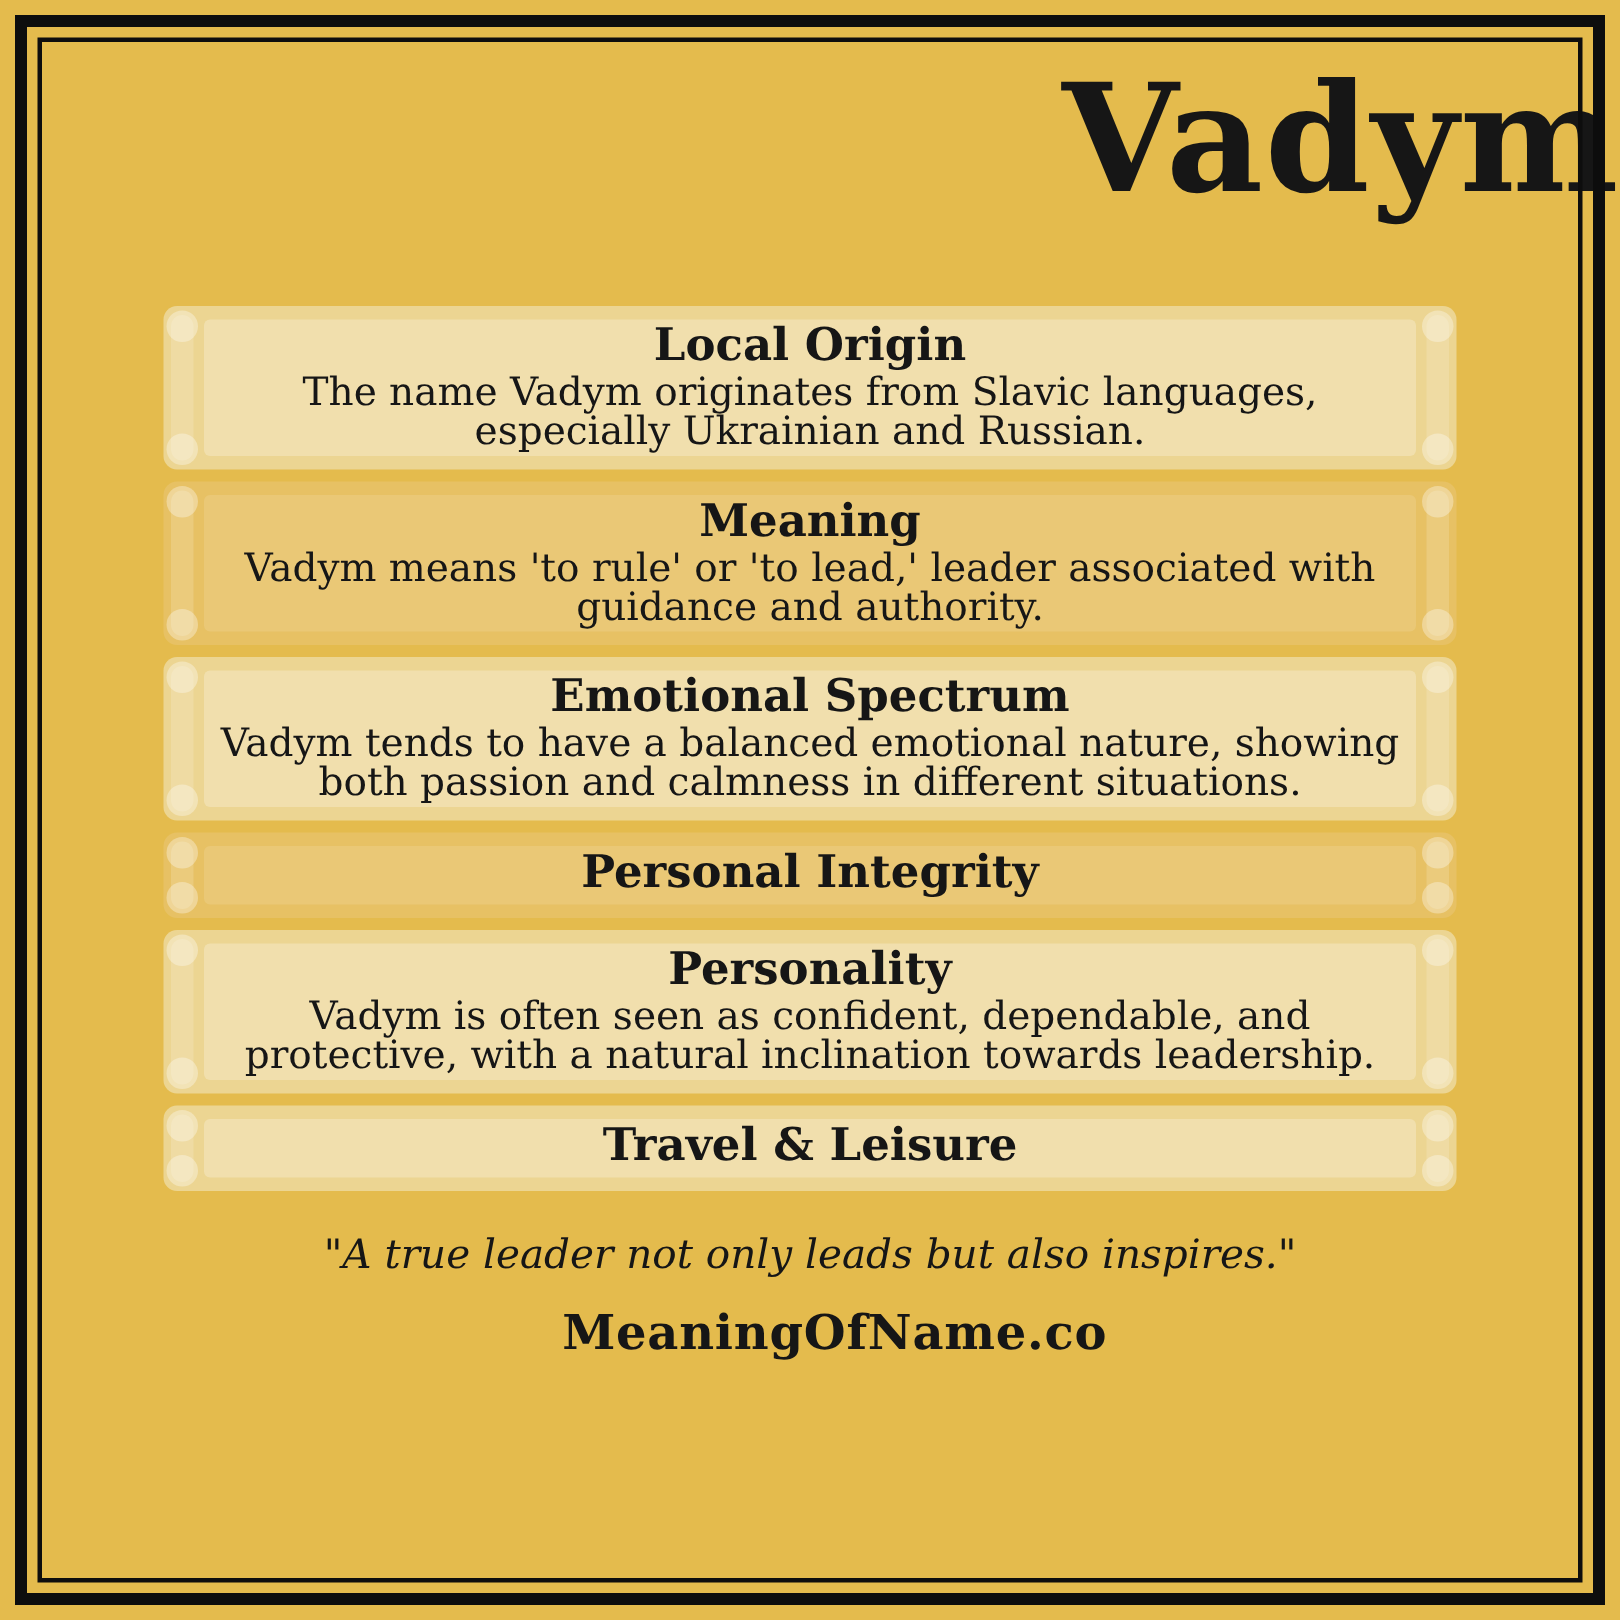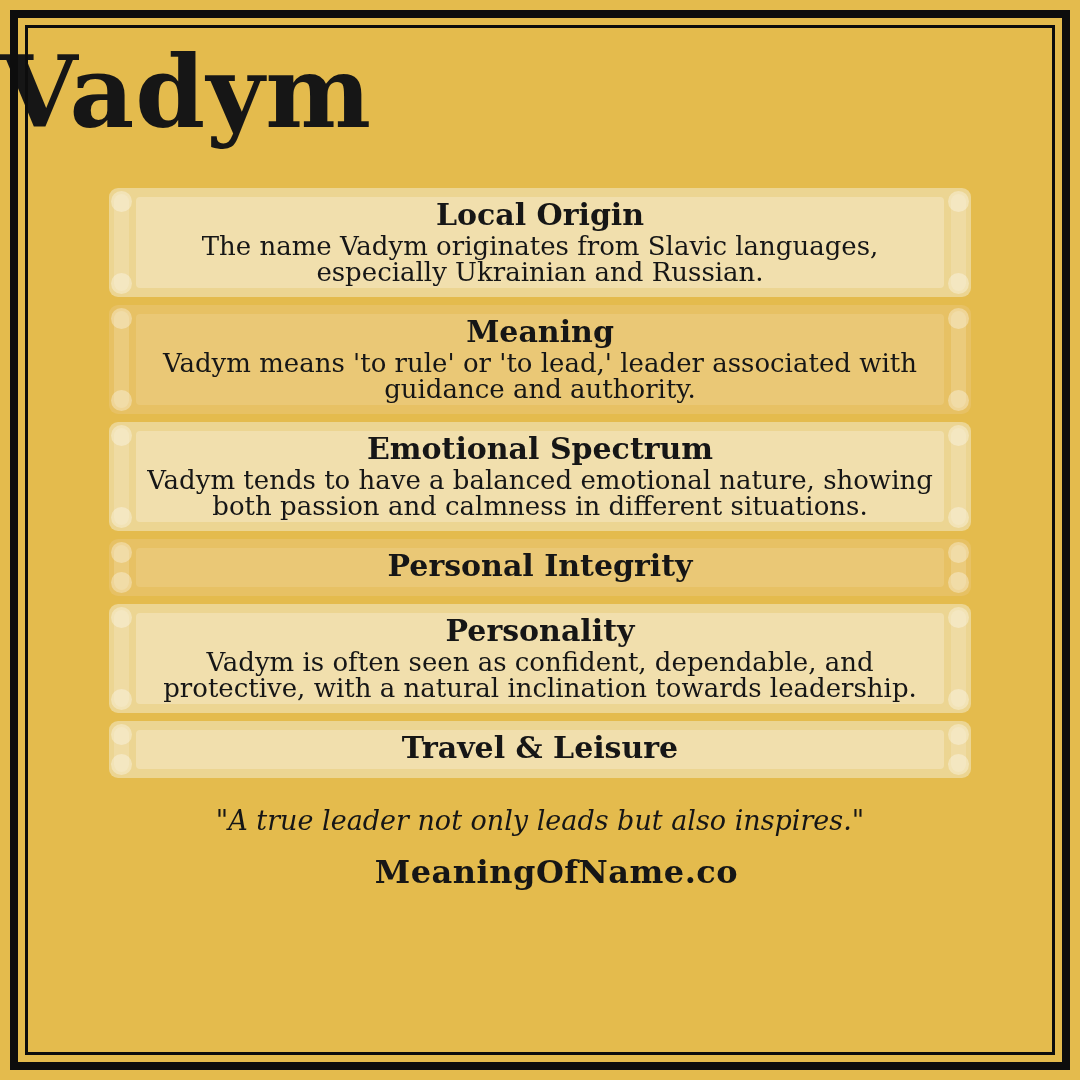--- a/index.html
+++ b/index.html
@@ -18,31 +18,31 @@
     border: 8px solid #0d0d0d;
     pointer-events: none; z-index: 5;
   }
   .frame-inner {
     position: absolute; inset: 25px;
     border: 3px solid #0d0d0d;
     pointer-events: none; z-index: 5;
   }
 
   .page-title {
-    text-align: left;
+    text-align: right;
     font-size: 100px;
     line-height: 112px;
     font-weight: bold;
     margin-top: 36px;
     letter-spacing: 1px;
   }
 
   .cards {
     width: 862px;
-    margin: 40px auto 0 auto;
+    margin: 56px auto 0 auto;
     display: flex;
     flex-direction: column;
     gap: 8px;
   }
 
   .card {
     position: relative;
     border-radius: 9px;
     padding: 9px 34px 12px 34px;
     text-align: center;

